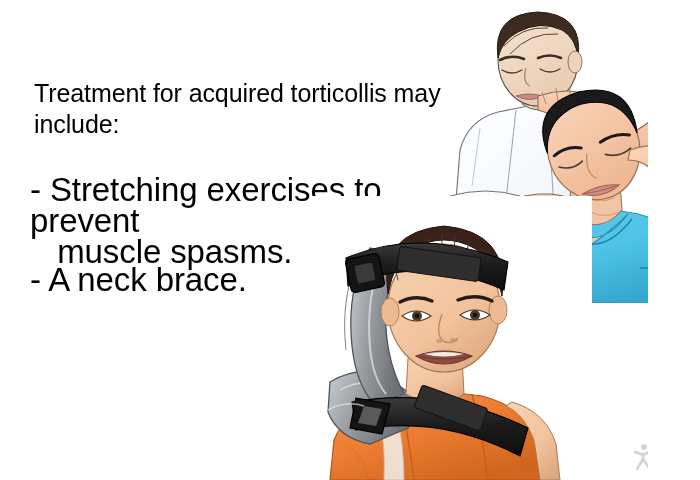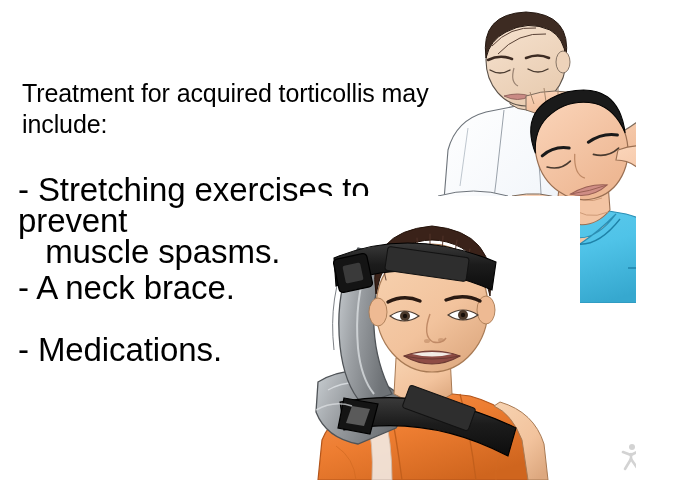--- a/index.html
+++ b/index.html
@@ -10,20 +10,21 @@
   }
   body {
     font-family: "Liberation Sans", sans-serif;
   }
   #slide {
     position: relative;
     width: 636px;
     height: 480px;
     background: #ffffff;
     overflow: hidden;
+    margin-left: 12px;
   }
 
   
   #text-column {
     position: absolute;
     left: 0px;
     top: 0px;
     width: 440px;
     height: 420px;
   }
@@ -41,21 +42,21 @@
     position: absolute;
     left: 18px;
     width: 420px;
     font-size: 33px;
     line-height: 31px;
     color: #000000;
     letter-spacing: -0.1px;
     white-space: pre-wrap;
   }
   #bullet-0 { top: 174px; }
-  #bullet-1 { top: 272px; }
+  #bullet-1 { top: 264px; }
   #bullet-2 { top: 334px; }
 
   
   #illustration-stretch {
     position: absolute;
     left: 430px;
     top: 0px;
     width: 270px;
     height: 303px;
     overflow: hidden;
@@ -98,21 +99,20 @@
 
 <div id="slide">
 
   <div id="text-column">
 
     <div class="heading">Treatment for acquired torticollis may include:</div>
 
     <div class="bullet" id="bullet-0">- Stretching exercises to prevent
    muscle spasms.</div>
     <div class="bullet" id="bullet-1">- A neck brace.</div>
-    <div class="bullet" id="bullet-2">- Medications.</div>
 
   </div>
 
   <div id="illustration-stretch">
     <svg width="270" height="303" viewBox="0 0 270 303" xmlns="http://www.w3.org/2000/svg">
       <defs>
         <linearGradient id="coatGrad" x1="0" y1="0" x2="1" y2="1">
           <stop offset="0%" stop-color="#ffffff"></stop>
           <stop offset="60%" stop-color="#f4f7fb"></stop>
           <stop offset="100%" stop-color="#dde6f0"></stop>

